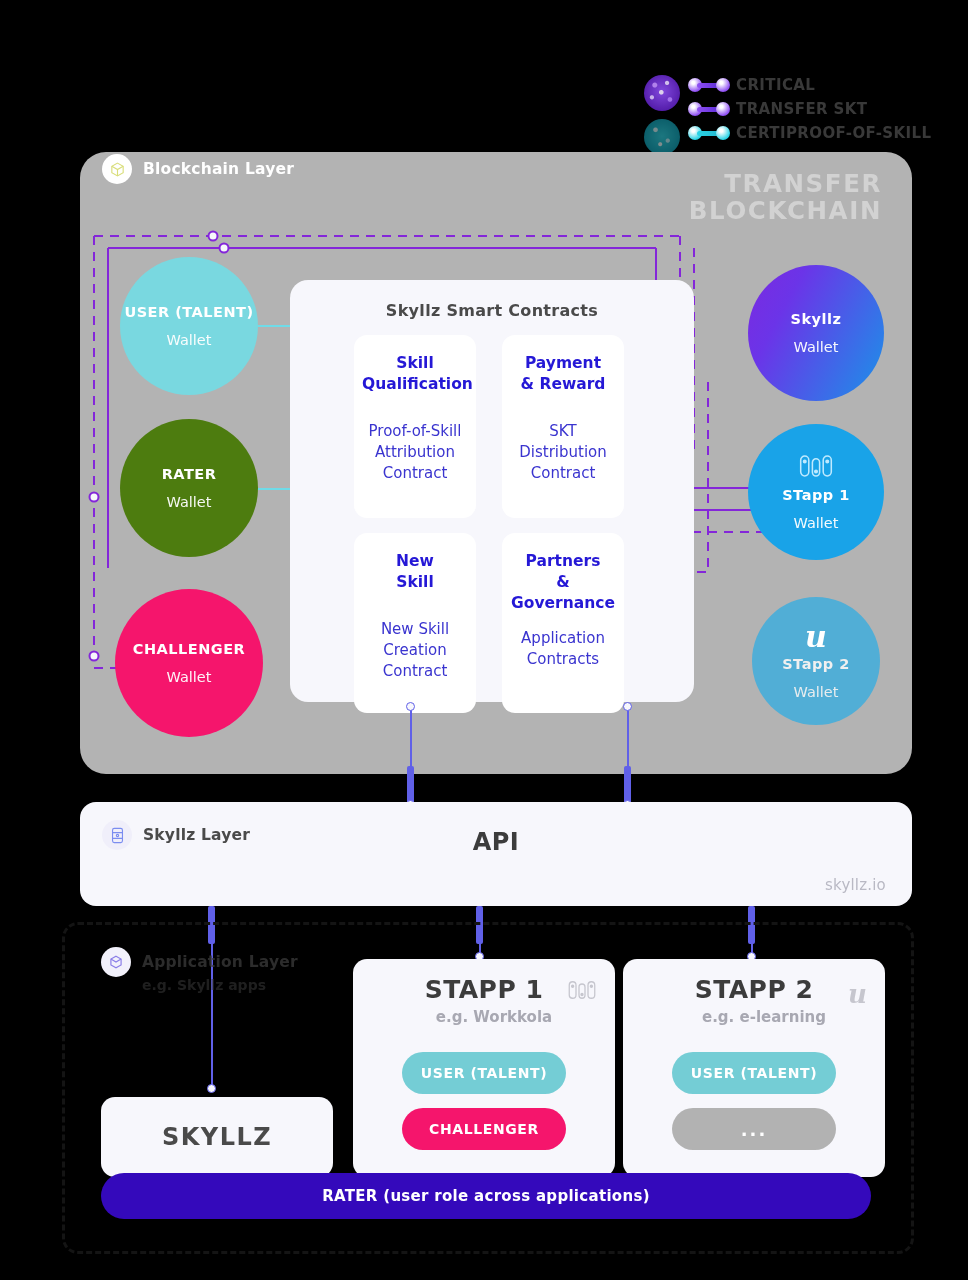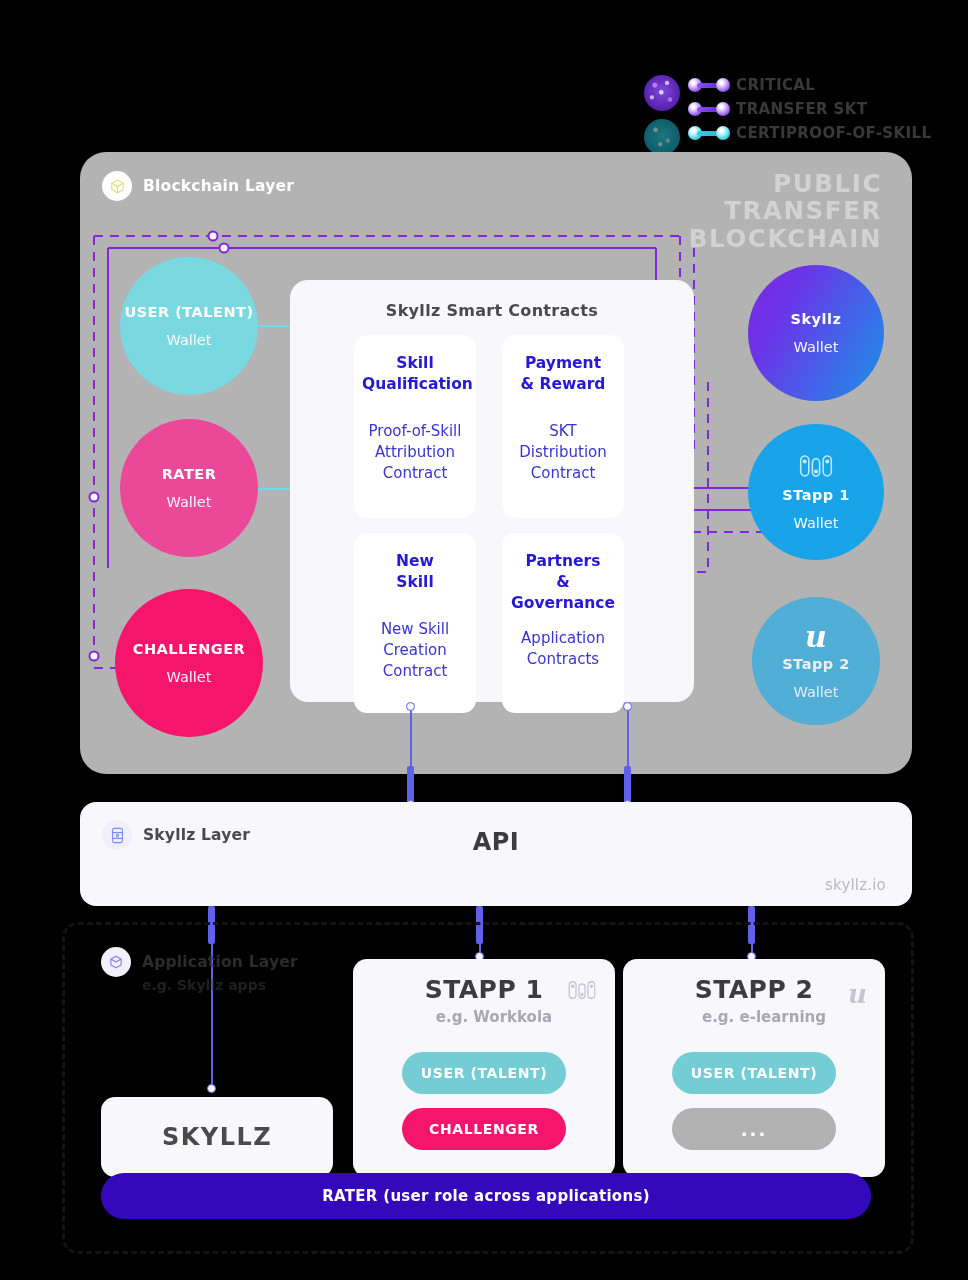--- a/index.html
+++ b/index.html
@@ -54,41 +54,41 @@
     color: #4a4a4a; white-space: nowrap; opacity: .78;
     filter: blur(0.4px);
   }
 
   
   .blockchain-layer {
     position: absolute; left: 80px; top: 152px; width: 832px; height: 622px;
     background: #b3b3b3; border-radius: 26px;
   }
   .layer-tag { position: absolute; display: flex; align-items: center; gap: 11px; }
-  .tag-bc { left: 22px; top: 19px; }
+  .tag-bc { left: 22px; top: 2px; }
   .tag-circle {
     width: 30px; height: 30px; border-radius: 50%; background: #fff;
     display: flex; align-items: center; justify-content: center; flex: none;
   }
   .tag-label { font-size: 15.5px; font-weight: 700; color: #fff; letter-spacing: .2px; }
   .eth-title {
     position: absolute; right: 30px; top: 18px; text-align: right;
     font-size: 24.5px; font-weight: 700; line-height: 1.12;
     color: #d2d2d2; letter-spacing: 1.6px;
   }
 
   
   .circ { position: absolute; border-radius: 50%; display: flex;
           flex-direction: column; align-items: center; justify-content: center; }
   .circ .ctitle { font-size: 14.5px; font-weight: 700; color: #fff; letter-spacing: .5px; text-align: center; }
   .circ .csub { font-size: 14.5px; color: #fff; margin-top: 12px; opacity: .95; }
   .circ .cicon { color: #fff; margin-bottom: 4px; }
 
   .c-user { left: 40px; top: 105px; width: 138px; height: 138px; background: #79d8e0; }
-  .c-rater { left: 40px; top: 267px; width: 138px; height: 138px; background: #ec4899; }
+  .c-rater { left: 40px; top: 267px; width: 138px; height: 138px; background: #4d7c0f; }
   .c-chal  { left: 35px; top: 437px; width: 148px; height: 148px; background: #f5156c; }
 
   .c-skyllz { right: 28px; top: 113px; width: 136px; height: 136px;
               background: linear-gradient(118deg, #7b2ae0 0%, #6b34e8 28%, #1a93e8 100%); }
   .c-st1    { right: 28px; top: 272px; width: 136px; height: 136px; background: #19a3e8; }
   .c-st2    { right: 32px; top: 445px; width: 128px; height: 128px; background: #51aed6; }
   .c-st2 .ctitle, .c-st2 .csub { color: #f0f0f0; }
 
   
   .sc-panel {
@@ -219,21 +219,20 @@
       <span class="tag-circle">
         <svg width="17" height="17" viewBox="0 0 24 24" fill="none" stroke="#d9de7a" stroke-width="1.6">
           <path d="M12 3l8 4.5v9L12 21l-8-4.5v-9L12 3z"></path>
             <path d="M4 7.5l8 4.5 8-4.5M12 12v9"></path>
         </svg>
       </span>
       <span class="tag-label">Blockchain Layer</span>
     </div>
 
     <div class="eth-title">
-      <div>PUBLIC</div>
       <div>TRANSFER</div>
       <div>BLOCKCHAIN</div>
     </div>
 
     <svg class="wires" width="832" height="622">
       <g stroke="#8426d9" stroke-width="2" fill="none">
 
         <path d="M14 84 L14 516" stroke-dasharray="9 7"></path>
         <path d="M14 84 L600 84" stroke-dasharray="9 7"></path>
         <path d="M600 84 L600 190" stroke-dasharray="9 7"></path>

